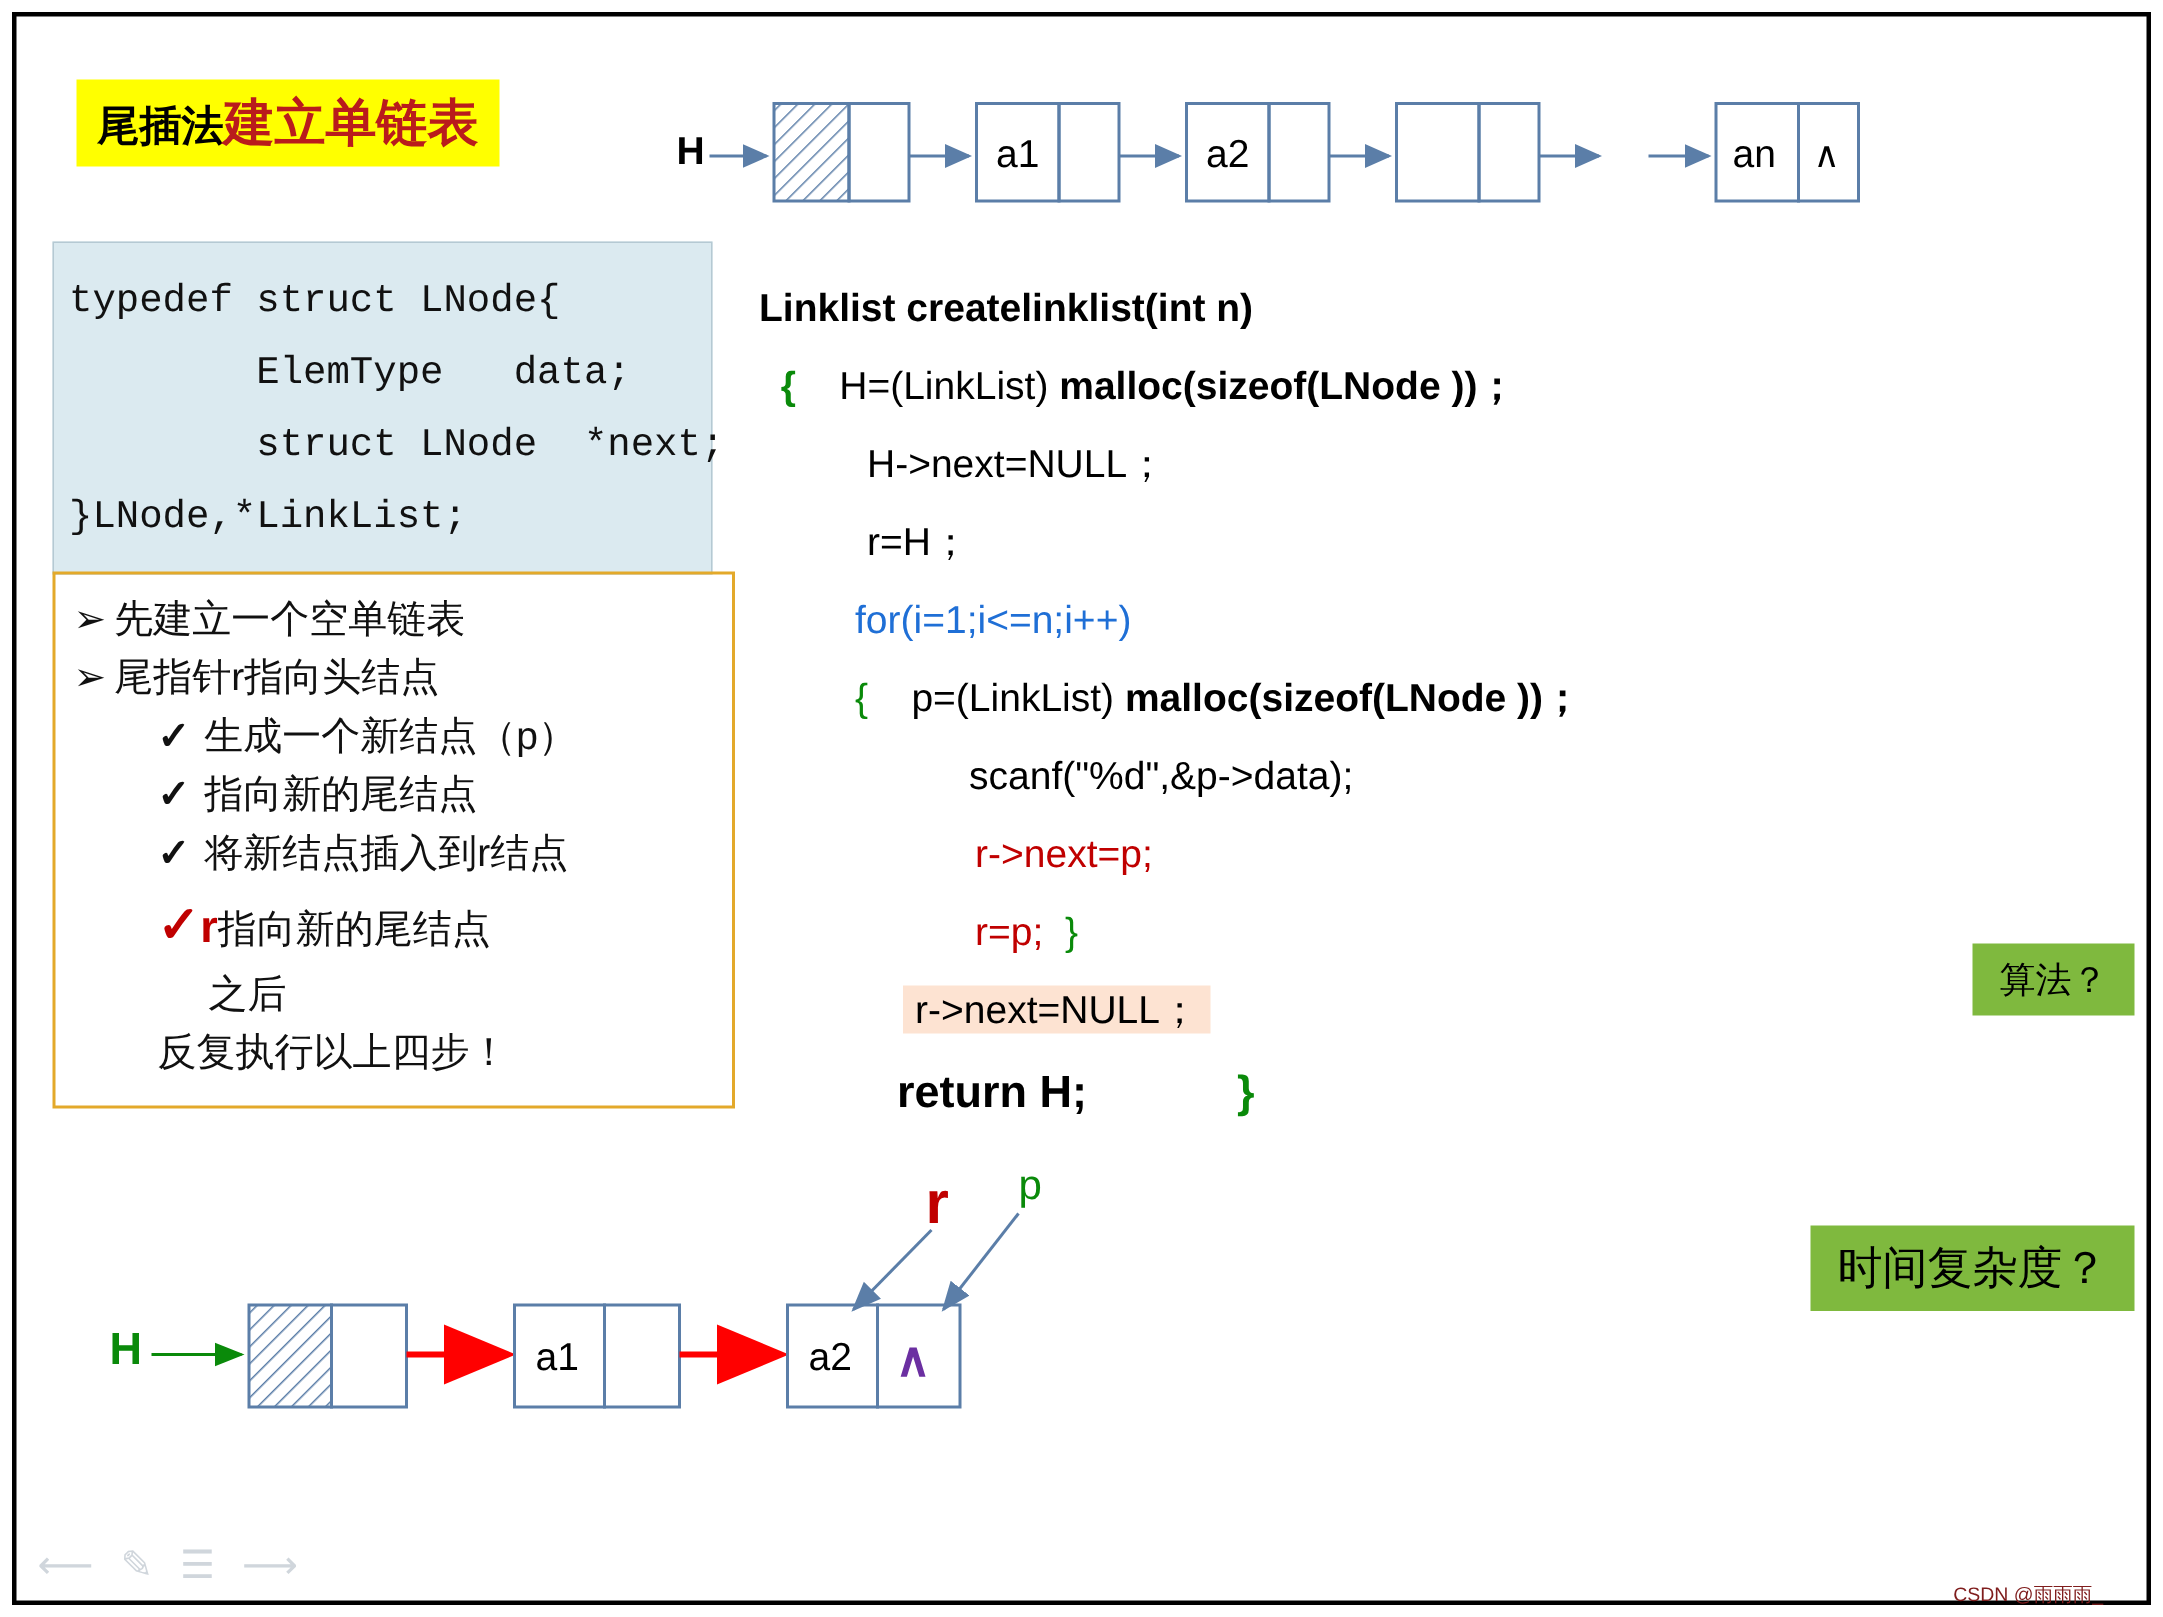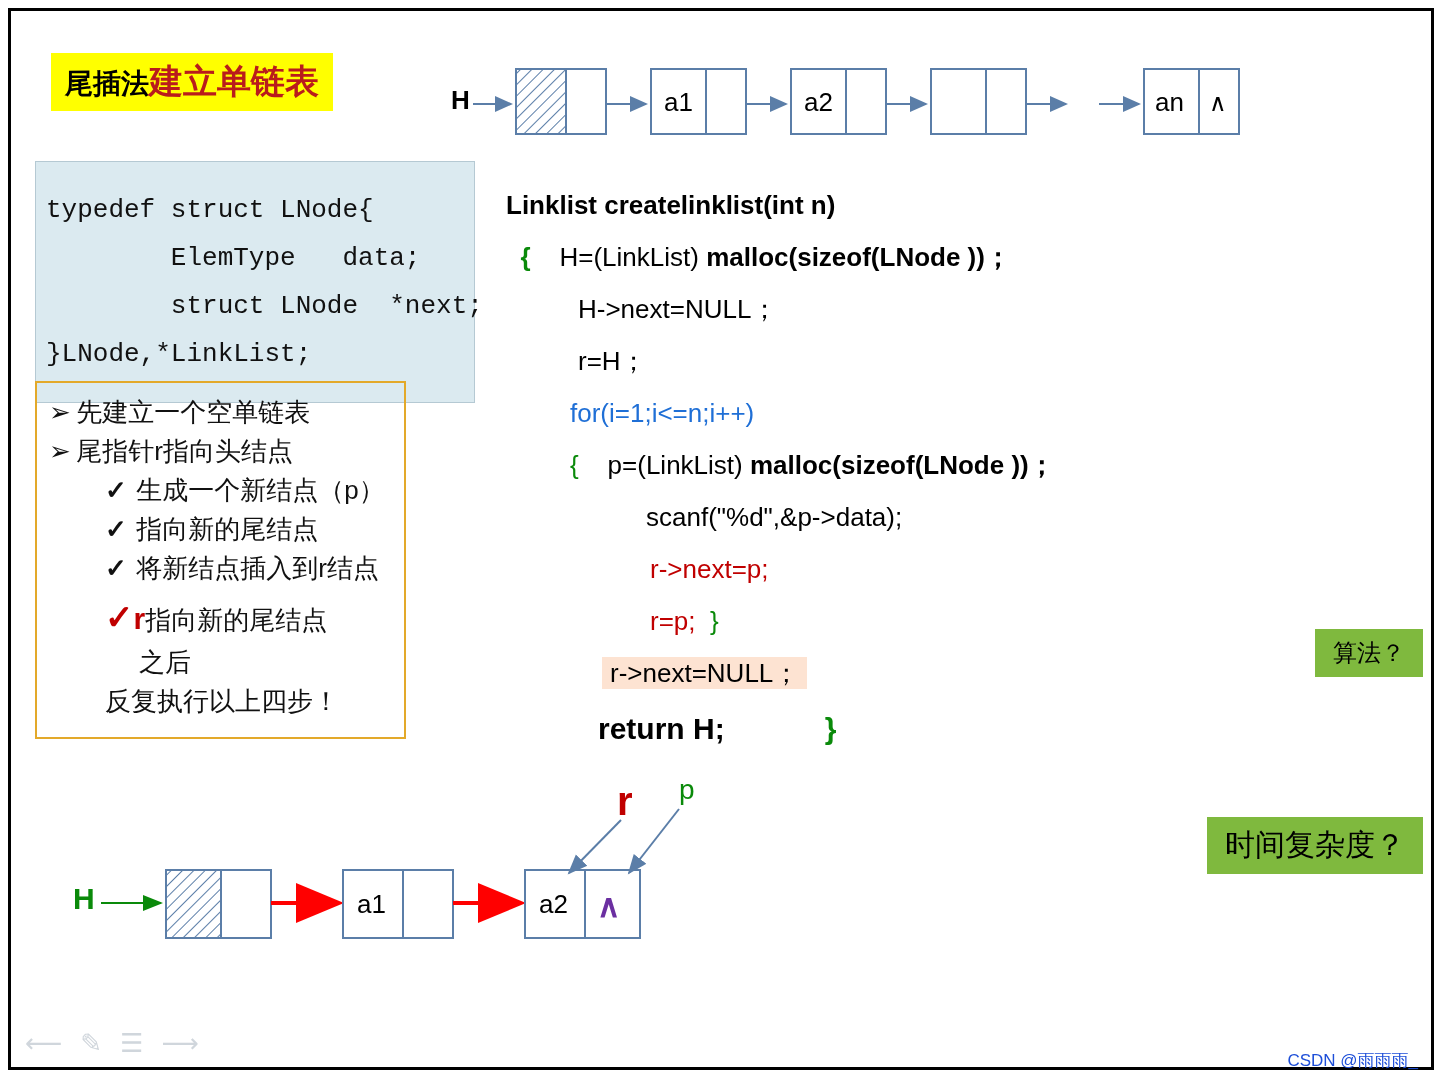--- a/index.html
+++ b/index.html
@@ -1,35 +1,35 @@
 <!DOCTYPE html>
 <html><head>
 <meta charset="utf-8">
 <style>
   *{box-sizing:border-box;margin:0;padding:0}
   body{background:#fff;font-family:"Microsoft YaHei","SimSun",sans-serif;width:1442px;height:1078px;position:relative;overflow:hidden}
   .slide{position:absolute;inset:8px;border:3px solid #000;background:#fff}
   .title-box{position:absolute;left:40px;top:42px;background:#ffff00;padding:6px 14px}
   .title-red{color:#000000;font-size:28px;font-weight:700}
   .title-black{color:#b91c1c;font-size:34px;font-weight:700}
-  .typedef-box{position:absolute;left:24px;top:150px;width:440px;background:#dbeaf0;border:1px solid #b5c9d3;padding:24px 10px;font-family:"Courier New",monospace;font-size:26px;line-height:1.85;color:#111}
-  .steps-box{position:absolute;left:24px;top:370px;width:371px;border:2px solid #e3a92a;padding:10px 12px 16px;font-size:26px;line-height:1.5;color:#111}
+  .typedef-box{position:absolute;left:24px;top:150px;width:440px;background:#dbeaf0;border:1px solid #b5c9d3;padding:14px 10px;font-family:"Courier New",monospace;font-size:26px;line-height:1.85;color:#111}
+  .steps-box{position:absolute;left:24px;top:370px;width:455px;border:2px solid #e3a92a;padding:10px 12px 16px;font-size:26px;line-height:1.5;color:#111}
   .bullet-tri{display:inline-block;width:20px;color:#111}
   .check{display:inline-block;width:24px;color:#111;font-weight:700}
   .check-red{color:#c00000;font-size:34px;font-weight:700}
   .red-r{color:#c00000;font-size:30px;font-weight:700}
   .code-area{position:absolute;left:495px;top:168px;font-size:26px;line-height:2.0}
   .code-area .bold{font-weight:700}
   .blue{color:#1f6fd6}
   .green{color:#0a8a0a}
   .redc{color:#c00000}
   .hl{background:#fde3d2;padding:1px 8px}
   .algo-box{position:absolute;right:8px;top:618px;background:#7fb93e;color:#000;font-size:24px;padding:8px 18px}
   .time-box{position:absolute;right:8px;top:806px;background:#7fb93e;color:#000;font-size:30px;padding:8px 18px}
-  .watermark{position:absolute;right:24px;bottom:6px;color:#1d4ed8;font-size:17px}
+  .watermark{position:absolute;right:40px;bottom:6px;color:#7f1d1d;font-size:13px}
   .top-diagram{position:absolute;left:440px;top:48px}
   .bot-diagram{position:absolute;left:50px;top:754px}
   svg text{font-family:"Microsoft YaHei",sans-serif}
   .nav-icons{position:absolute;left:14px;bottom:8px;display:flex;gap:18px;color:#d0d6dc;font-size:26px}
 </style>
 </head>
 <body>
 
 <div class="slide">
 

